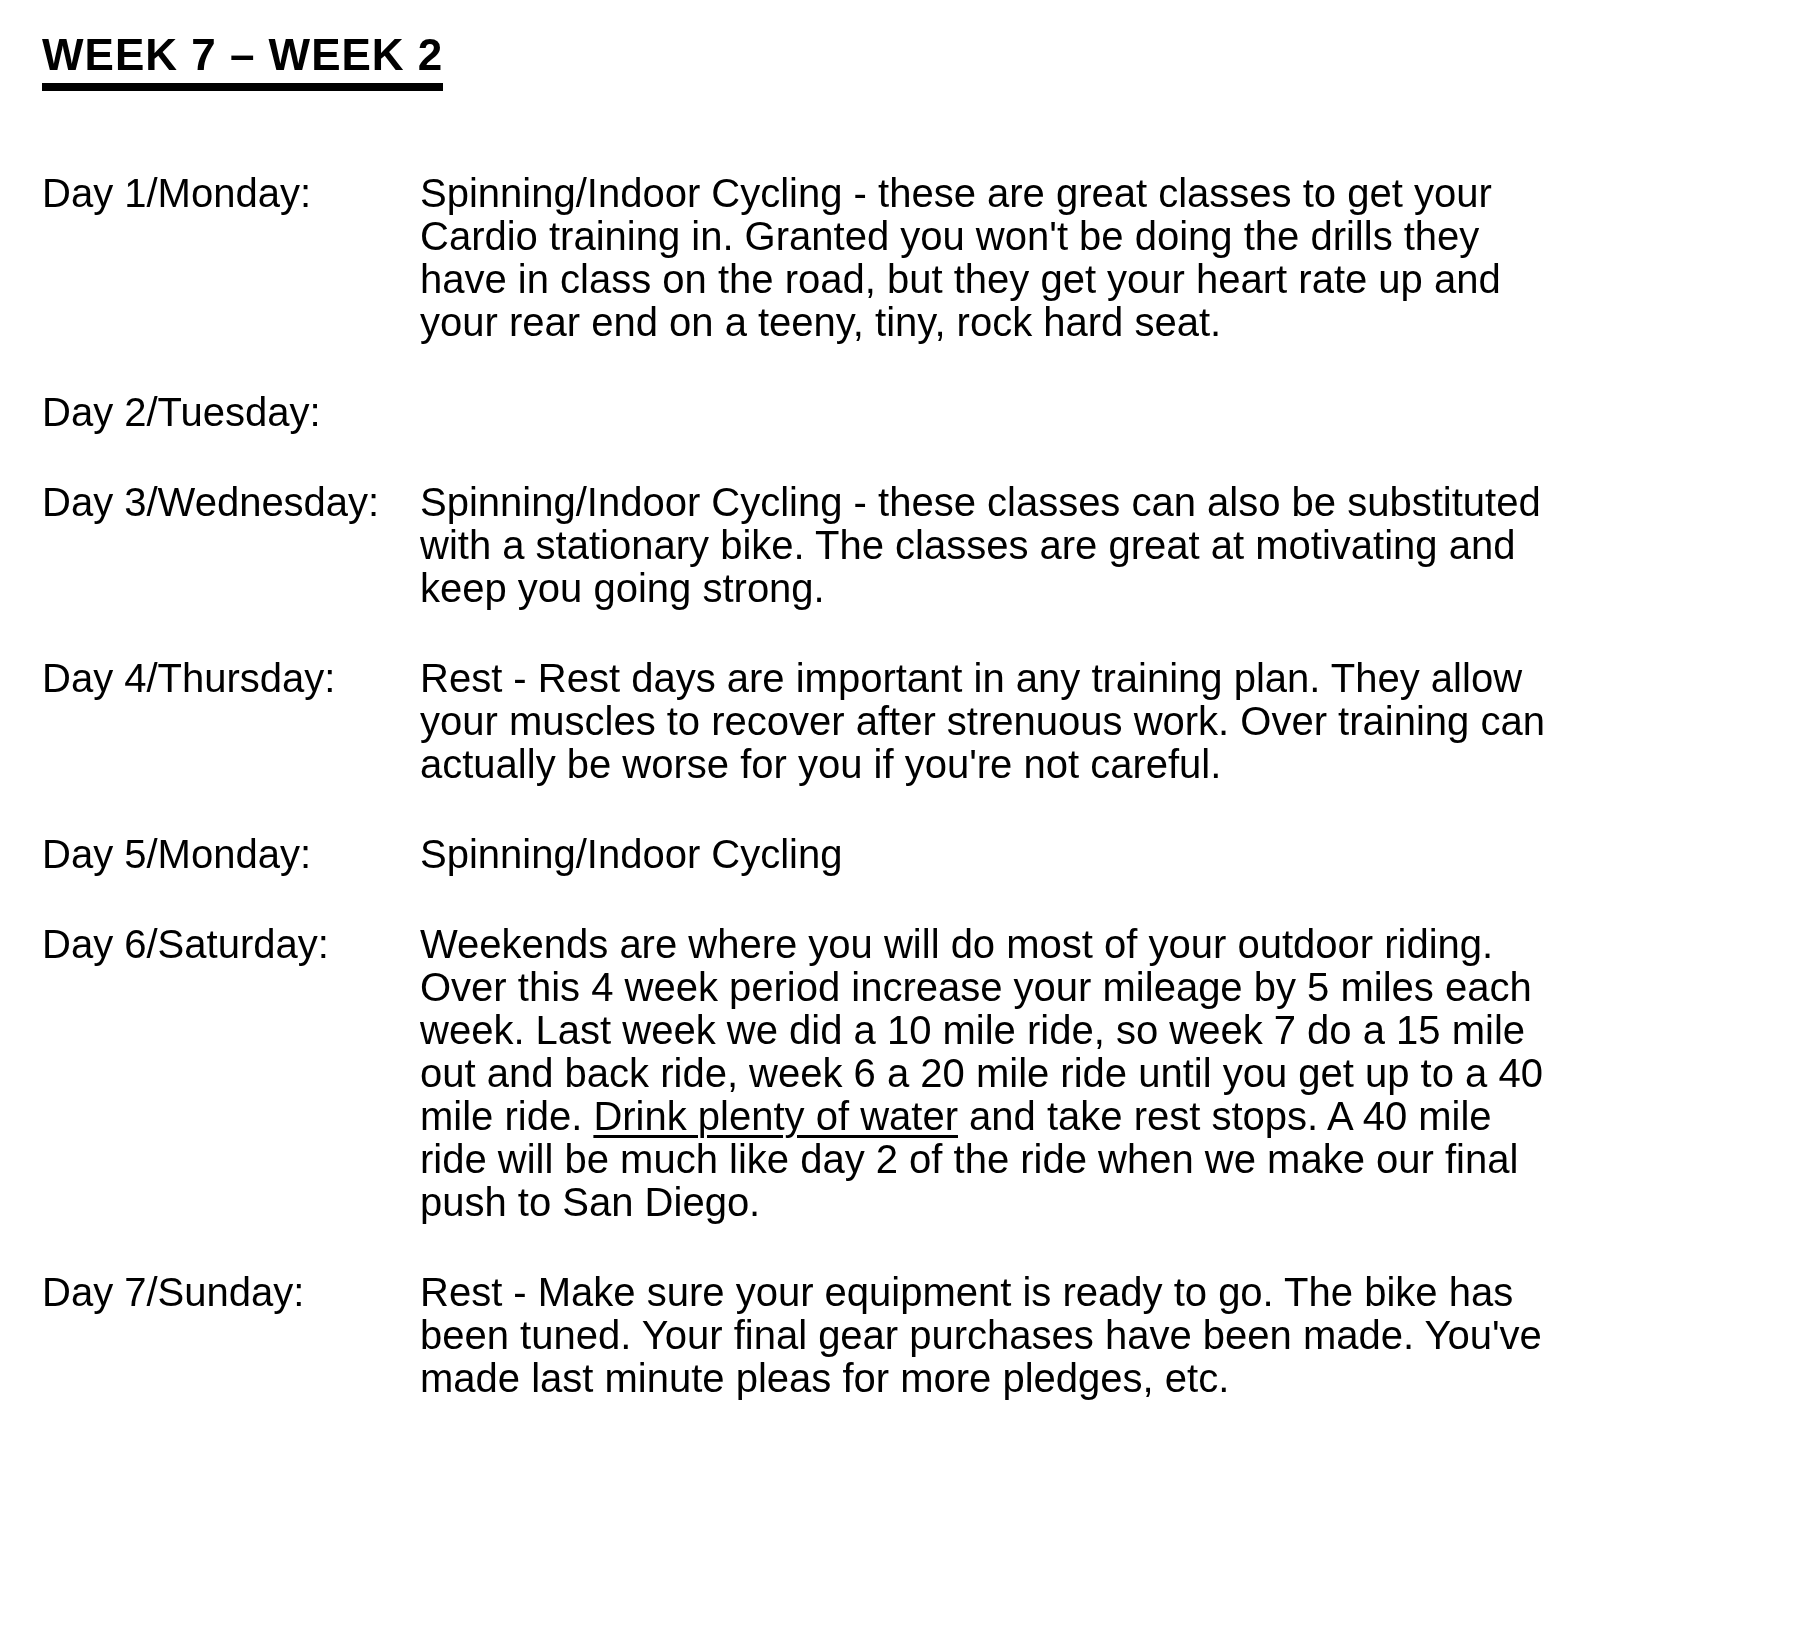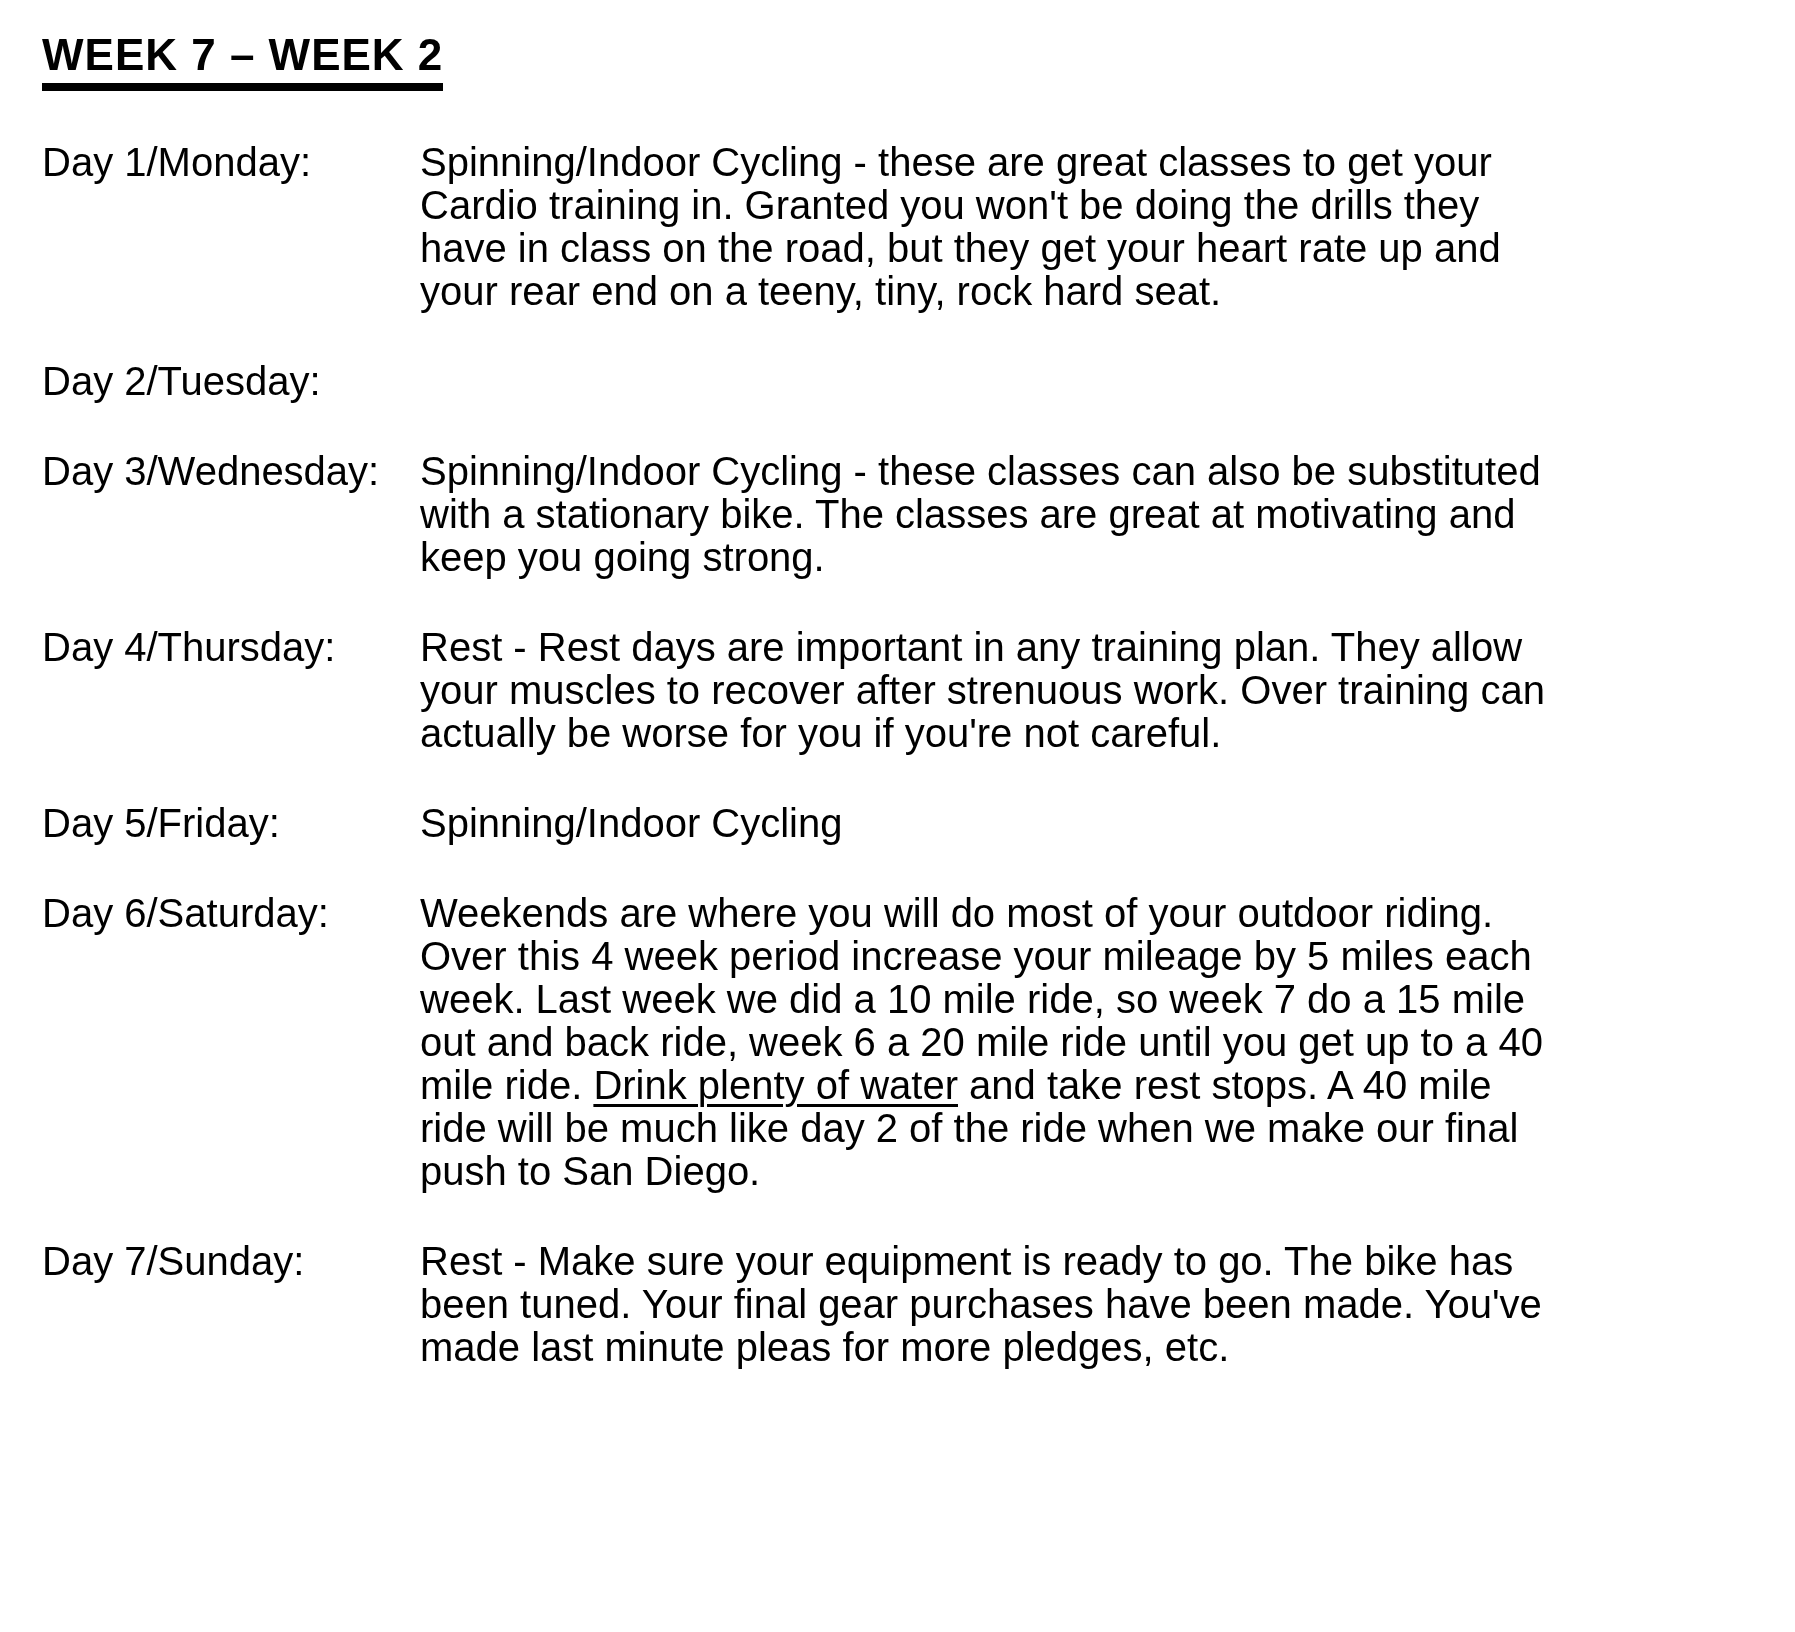--- a/index.html
+++ b/index.html
@@ -18,21 +18,21 @@
     background: #ffffff;
     padding: 30px 40px 40px 42px;
   }
   .title {
     display: inline-block;
     font-size: 44px;
     font-weight: bold;
     letter-spacing: 1px;
     border-bottom: 8px solid #000000;
     padding-bottom: 3px;
-    margin-bottom: 50px;
+    margin-bottom: 81px;
   }
   .schedule-row {
     display: flex;
     align-items: flex-start;
     margin-bottom: 47px;
   }
   .day-label {
     flex: 0 0 378px;
     font-size: 40px;
     line-height: 43px;
@@ -72,21 +72,21 @@
       <div class="day-label">Day 3/Wednesday:</div>
       <div class="day-body">Spinning/Indoor Cycling - these classes can also be substituted with a stationary bike. The classes are great at motivating and keep you going strong.</div>
     </div>
 
     <div class="schedule-row">
       <div class="day-label">Day 4/Thursday:</div>
       <div class="day-body">Rest - Rest days are important in any training plan. They allow your muscles to recover after strenuous work. Over training can actually be worse for you if you're not careful.</div>
     </div>
 
     <div class="schedule-row">
-      <div class="day-label">Day 5/Friday:</div>
+      <div class="day-label">Day 5/Monday:</div>
       <div class="day-body">Spinning/Indoor Cycling</div>
     </div>
 
     <div class="schedule-row">
       <div class="day-label">Day 6/Saturday:</div>
       <div class="day-body"><span>Weekends are where you will do most of your outdoor riding. Over this 4 week period increase your mileage by 5 miles each week. Last week we did a 10 mile ride, so week 7 do a 15 mile out and back ride, week 6 a 20 mile ride until you get up to a 40 mile ride. </span><span class="underline-phrase">Drink plenty of water</span><span> and take rest stops. A 40 mile ride will be much like day 2 of the ride when we make our final push to San Diego.</span></div>
     </div>
 
     <div class="schedule-row">
       <div class="day-label">Day 7/Sunday:</div>

